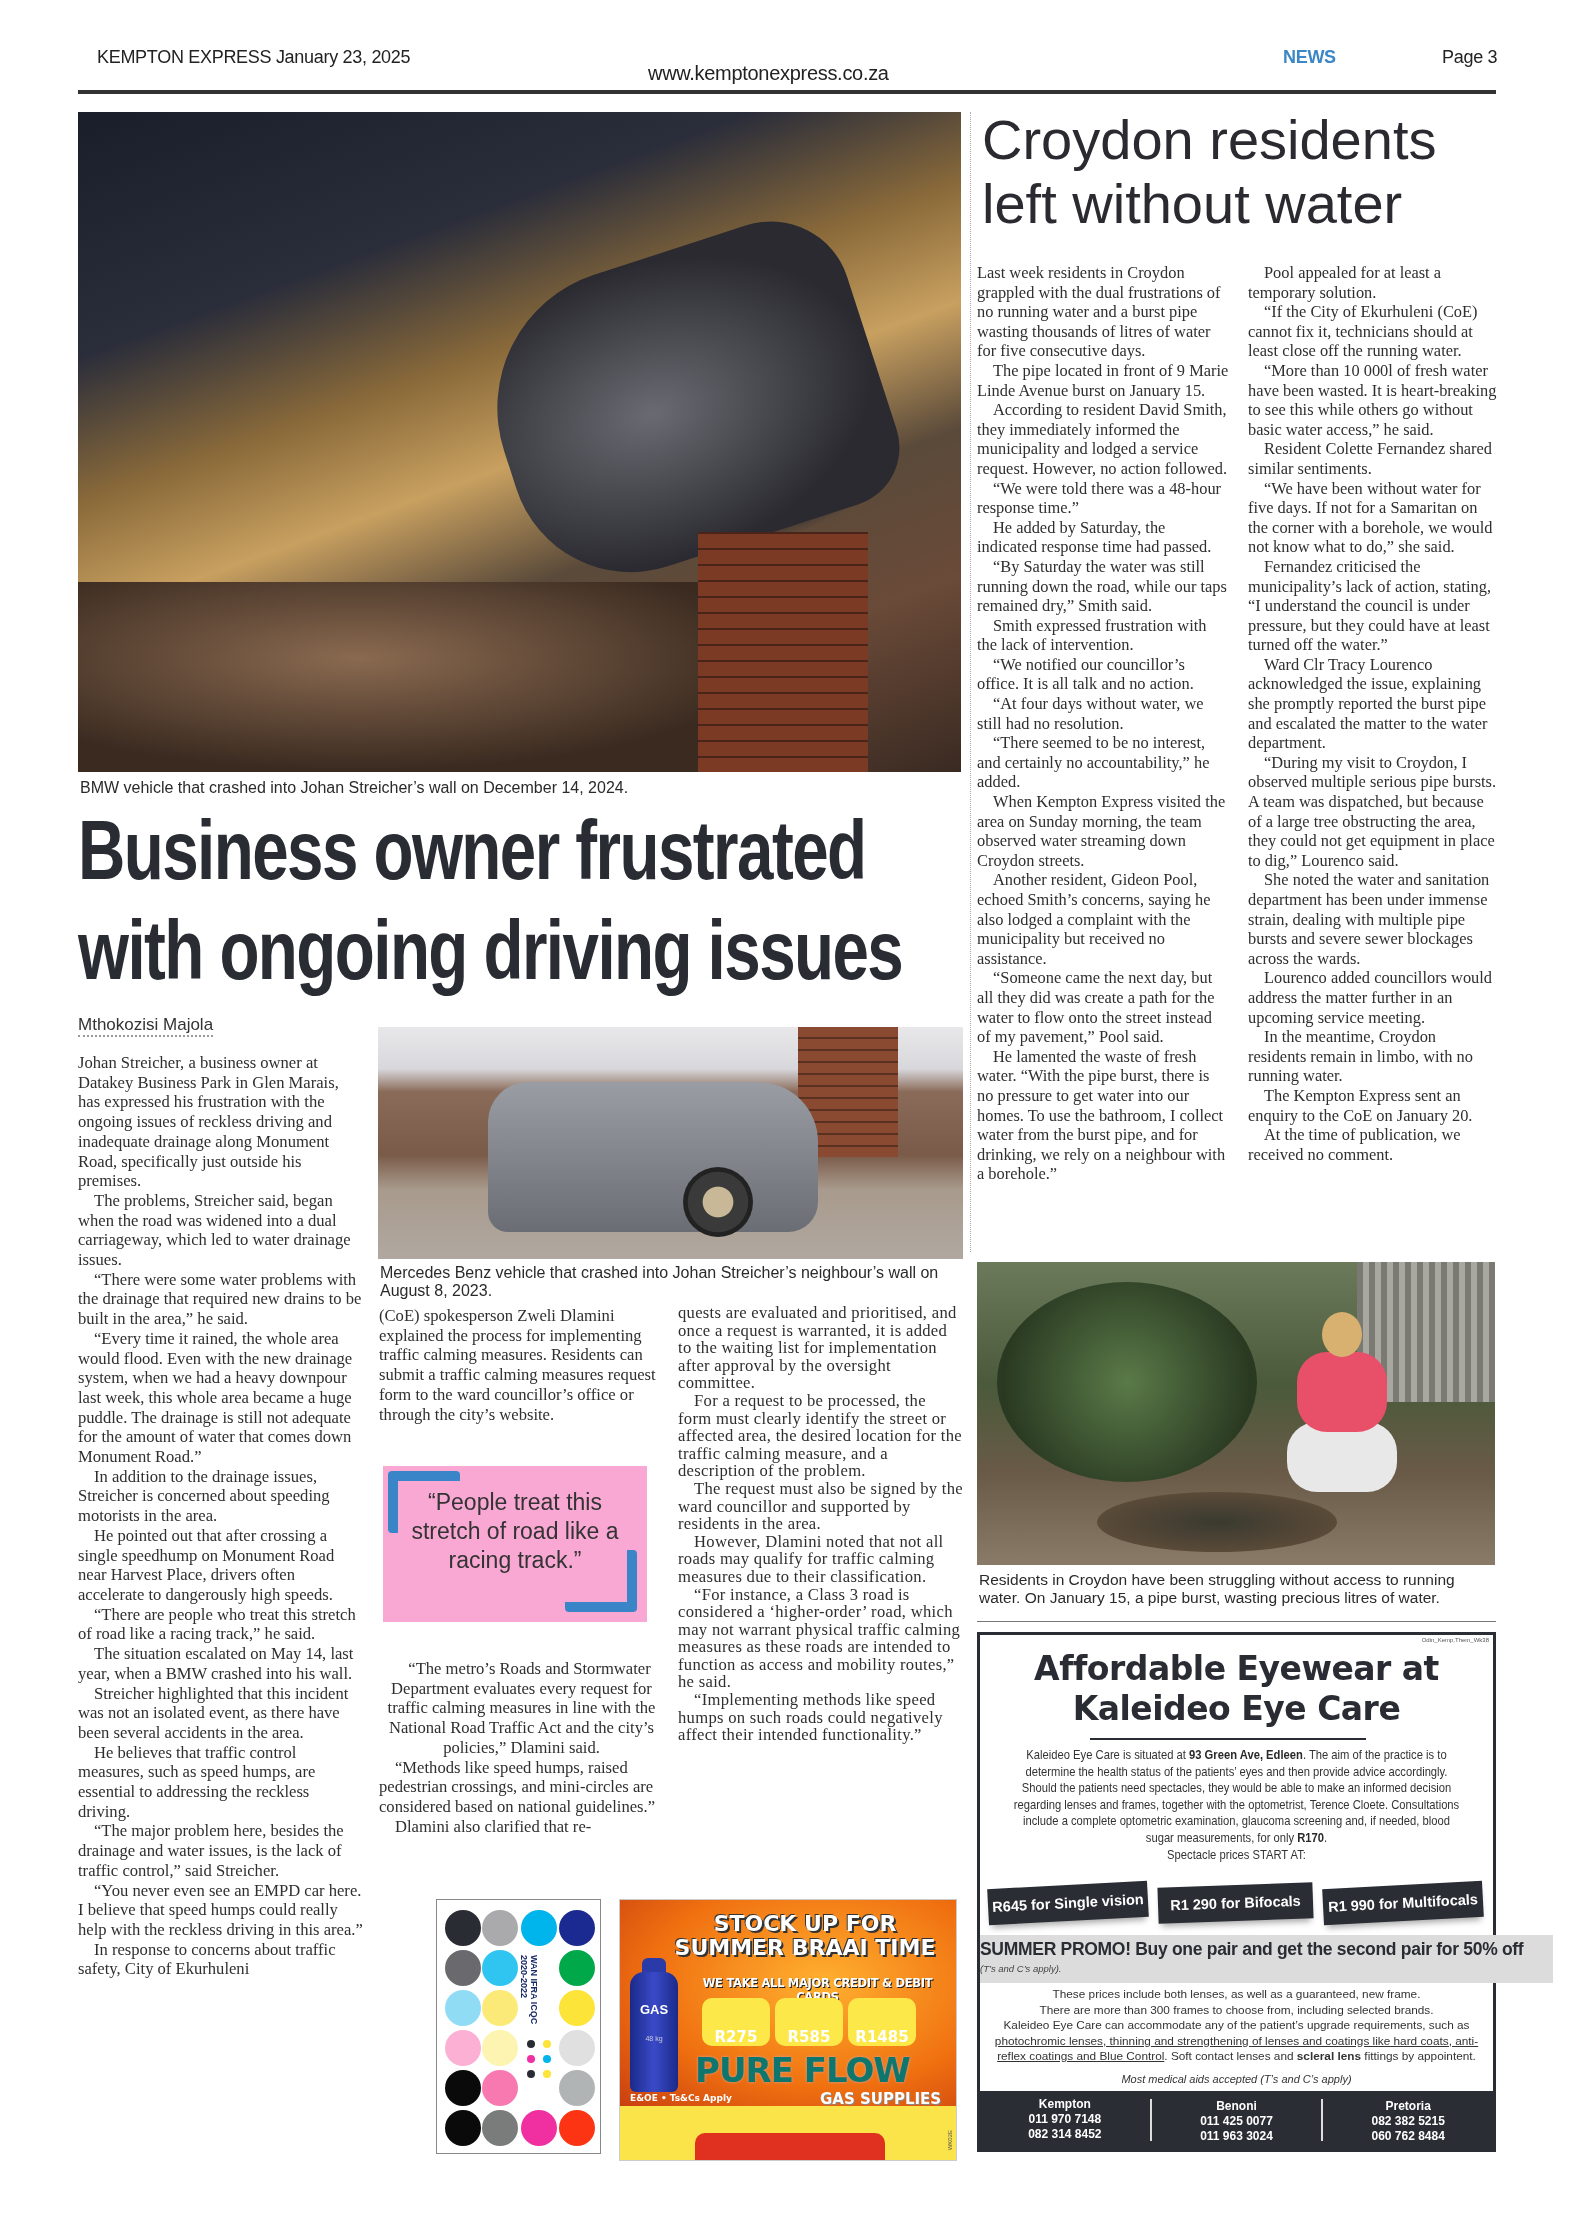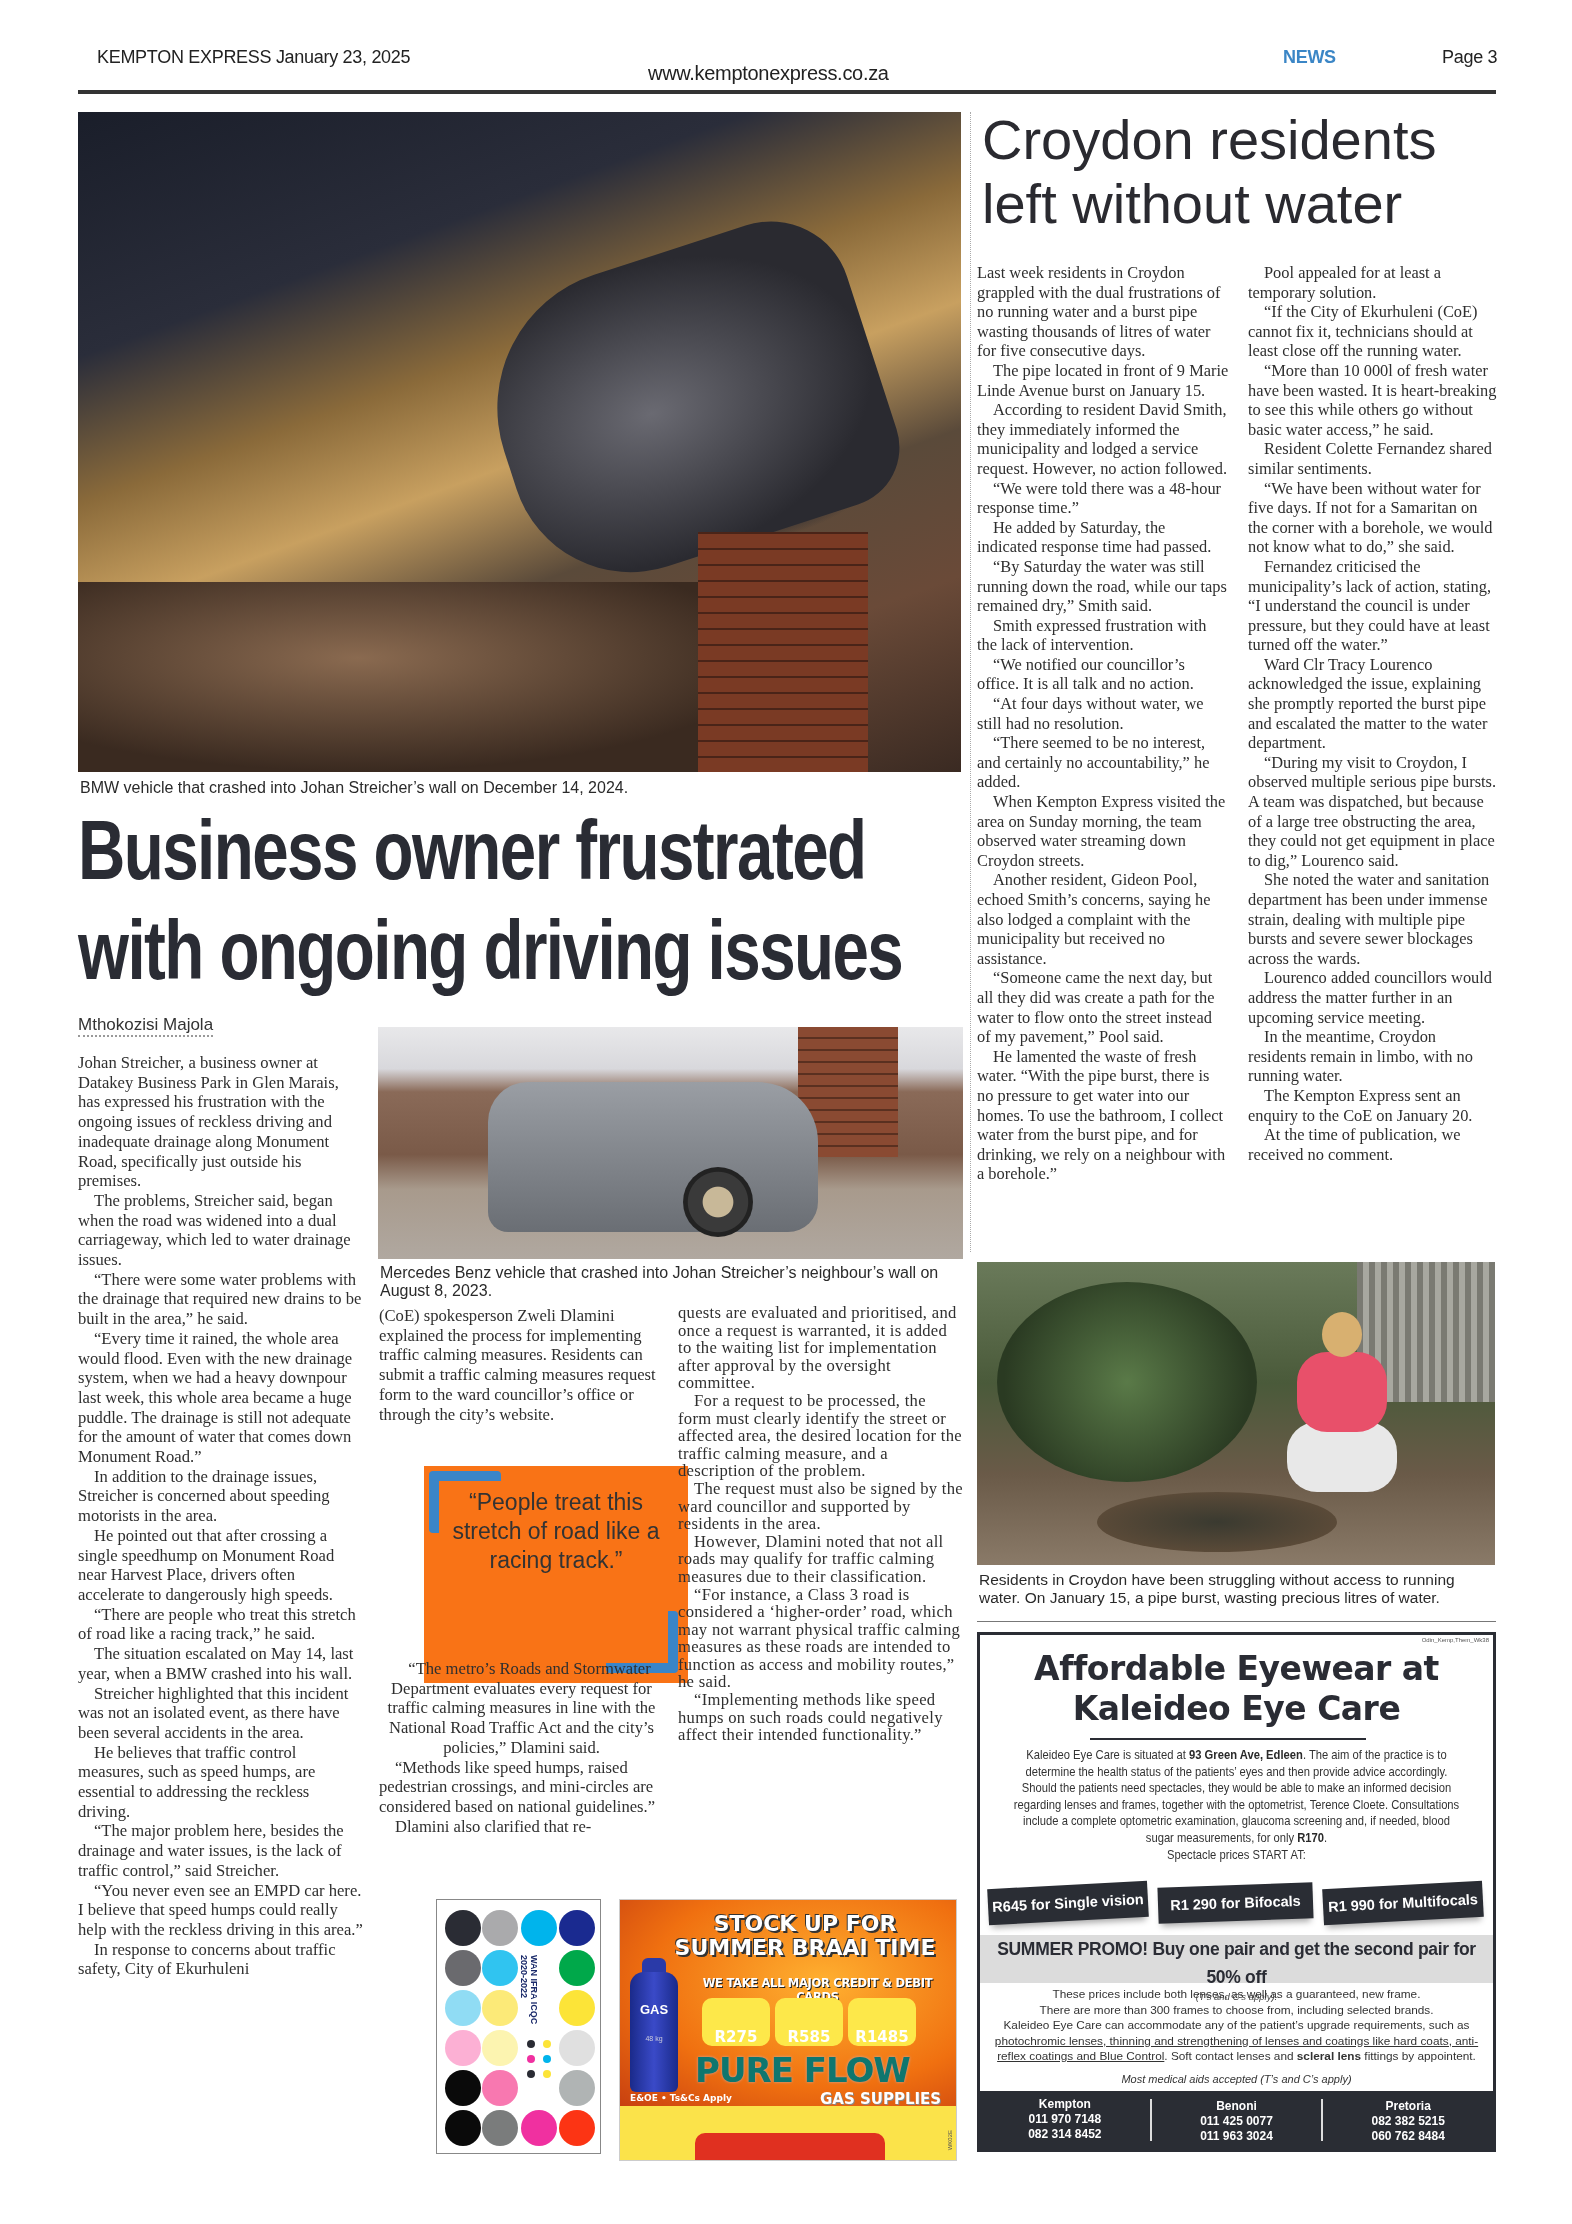--- a/index.html
+++ b/index.html
@@ -46,21 +46,21 @@
   .business-head { left: 78px; top: 800px; width: 890px; font-family: "Liberation Sans", sans-serif; font-weight: bold; font-size: 84px; line-height: 100px; color: #2a2c34; letter-spacing: -2px; transform: scaleX(0.78); transform-origin: left top; white-space: nowrap; }
   .byline { left: 78px; top: 1015px; font-family: "Liberation Sans", sans-serif; font-size: 17px; color: #333; border-bottom: 2px dotted #999; }
 
   .col { font-size: 16.4px; line-height: 19.6px; color: #2f2f2f; text-align: left; }
   .col p { text-indent: 0; }
   .col p + p { text-indent: 16px; }
 
   .vrule { background: #bbb; width: 1px; }
 
   
-  .pullquote { left: 383px; top: 1466px; width: 264px; height: 217px; background: #f97316; margin-left: 41px; }
+  .pullquote { left: 383px; top: 1466px; width: 264px; height: 156px; background: #f9a8d4; }
   .pq-corner-tl { position:absolute; left:5px; top:5px; width:72px; height:62px; border-left: 10px solid #3a85c8; border-top: 10px solid #3a85c8; border-radius: 4px; }
   .pq-corner-br { position:absolute; right:10px; bottom:10px; width:72px; height:62px; border-right: 10px solid #3a85c8; border-bottom: 10px solid #3a85c8; border-radius: 4px; }
   .pq-text { position:absolute; left:20px; top:22px; width:224px; text-align:center; font-family: "Liberation Sans", sans-serif; font-size: 23px; line-height: 29px; color: #333; font-weight: 300; }
 
   
   .colorbar { left: 436px; top: 1899px; width: 165px; height: 255px; border: 1px solid #888; background: #fff; }
   .dot { position:absolute; width:36px; height:36px; border-radius:50%; }
   .wan { position:absolute; left:72px; top:55px; width:30px; height:90px; writing-mode: vertical-rl; font-family: "Liberation Sans", sans-serif; font-size: 9px; color:#1a2a6a; font-weight:bold; }
   .mini { position:absolute; width:8px; height:8px; border-radius:50%; }
 
@@ -81,21 +81,21 @@
   .gas-code { position:absolute; right:3px; top:230px; font-family:"Liberation Sans",sans-serif; font-size:6px; color:#555; writing-mode: vertical-rl; transform: rotate(180deg); }
 
   
   .eyead { left: 977px; top: 1632px; width: 519px; height: 520px; border: 3px solid #2a2d34; background: #fff; }
   .eye-code { position:absolute; right:4px; top:2px; font-family:"Liberation Sans",sans-serif; font-size:6px; color:#555; }
   .eye-title { position:absolute; left:0; top:14px; width:513px; text-align:center; font-family:"DejaVu Sans", sans-serif; font-weight:bold; font-size: 33px; line-height: 40px; color:#2a2c34; letter-spacing: -0.5px; }
   .eye-rule { position:absolute; left:110px; top:103px; width:276px; height:2px; background:#2a2c34; }
   .eye-body { position:absolute; left:10px; top:112px; width:493px; text-align:center; font-family:"Liberation Sans",sans-serif; font-size: 12.2px; line-height: 16.6px; color:#333; transform: scaleX(0.92); transform-origin: center top; }
   .eye-body b { color:#2a2a2a; }
   .tag { position:absolute; top:250px; height:36px; background:#2a2d34; color:#fff; font-family:"Liberation Sans",sans-serif; font-weight:bold; font-size: 14.5px; line-height: 36px; text-align:center; box-shadow: 0 6px 6px -3px #aaa; }
-  .promo { position:absolute; left:0; top:300px; width:513px; height:48px; background:#dcdcdc; text-align:center; }
+  .promo { position:absolute; left:0; top:300px; width:573px; height:48px; background:#dcdcdc; text-align:left; }
   .promo-main { font-family:"Liberation Sans",sans-serif; font-weight:bold; font-size: 17.5px; line-height: 28px; color:#2a2c34; letter-spacing:-0.3px; }
   .promo-sub { font-family:"Liberation Sans",sans-serif; font-style:italic; font-size: 9.5px; color:#444; }
   .eye-body2 { position:absolute; left:6px; top:352px; width:501px; text-align:center; font-family:"Liberation Sans",sans-serif; font-size: 11.8px; line-height: 15.5px; color:#333; }
   .eye-body2 u { text-decoration: underline; }
   .medaids { position:absolute; left:0; top:438px; width:513px; text-align:center; font-family:"Liberation Sans",sans-serif; font-style:italic; font-size: 11px; color:#333; }
   .branches { position:absolute; left:0; top:456px; width:513px; height:58px; background:#2a2d34; display:flex; }
   .branch { flex:1; text-align:center; color:#fff; font-family:"Liberation Sans",sans-serif; font-weight:bold; font-size: 12px; line-height: 15px; padding-top: 6px; }
   .branch + .branch { border-left: 2px solid #ddd; margin: 8px 0; padding-top: 0; }
 
   .ad-rule { left: 977px; top: 1621px; width: 519px; height: 1px; background:#777; }

